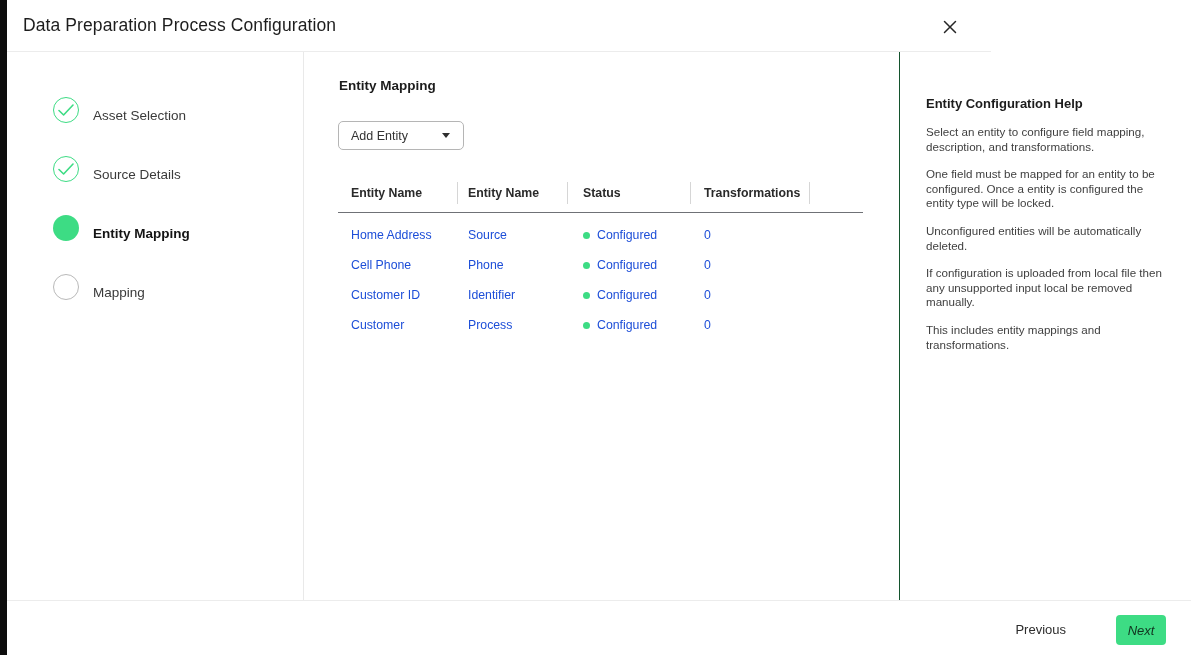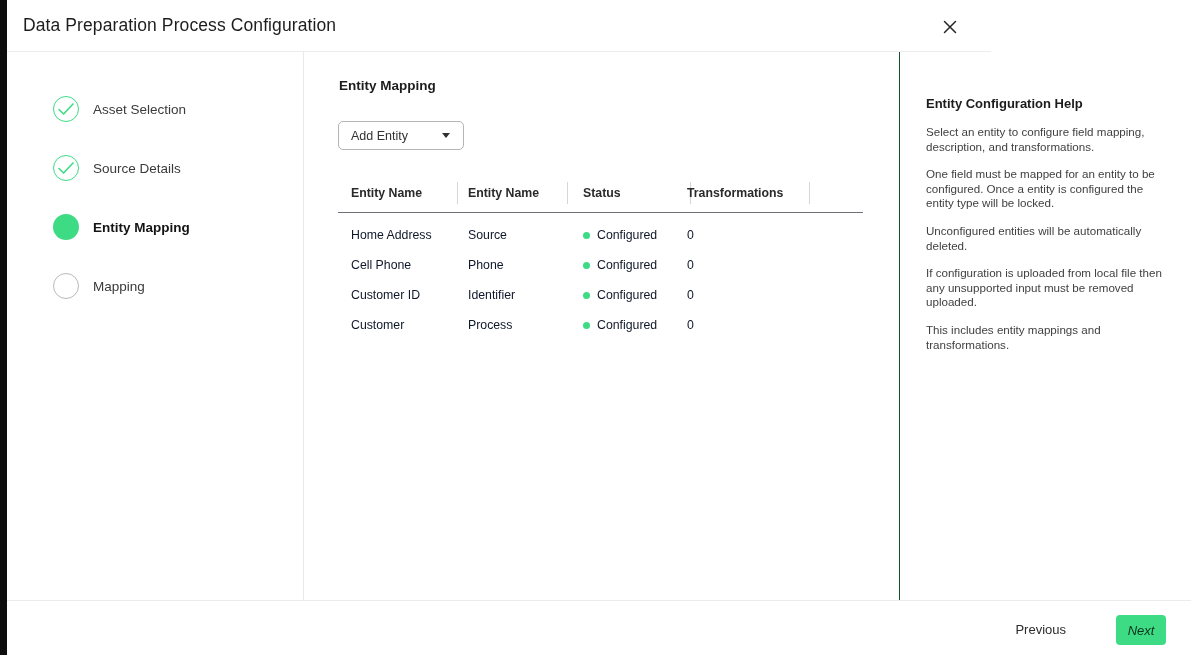--- a/index.html
+++ b/index.html
@@ -71,21 +71,21 @@
     left: 0; top: 52px;
     width: 297px;
     height: 548px;
     border-right: 1px solid #e9e9e9;
     box-sizing: border-box;
   }
   .step {
     position: absolute;
     left: 46px;
     display: flex;
-    align-items: center;
+    align-items: flex-end;
     height: 28px;
     cursor: pointer;
   }
   .step .marker {
     width: 26px; height: 26px;
     border-radius: 50%;
     box-sizing: border-box;
     flex: 0 0 26px;
     display: block;
     position: relative;
@@ -188,40 +188,40 @@
     background: #d6d6d6;
   }
   .trow {
     position: relative;
     height: 30px;
   }
   .td {
     position: absolute;
     top: 7px;
     font-size: 12.3px;
-    color: #0f172a;
+    color: #1d4ed8;
     white-space: nowrap;
   }
   .status-cell {
     display: flex;
     align-items: center;
   }
   .status-dot {
     width: 7px; height: 7px;
     border-radius: 50%;
     background: #3ddc84;
     margin-right: 7px;
     flex: 0 0 7px;
   }
 
   
   .c0 { left: 13px; }
   .c1 { left: 130px; }
   .c2 { left: 245px; }
-  .c3 { left: 349px; }
+  .c3 { left: 366px; }
   .s0 { left: 119px; }
   .s1 { left: 229px; }
   .s2 { left: 352px; }
   .s3 { left: 471px; }
 
   
   #help-panel {
     position: absolute;
     left: 892px; top: 52px;
     width: 292px;
@@ -396,21 +396,21 @@
 
     </div>
   </div>
 
   <div id="help-panel">
     <div id="help-title">Entity Configuration Help</div>
     <div id="help-body">
       <p class="help-para">Select an entity to configure field mapping, description, and transformations.</p>
       <p class="help-para">One field must be mapped for an entity to be configured. Once a entity is configured the entity type will be locked.</p>
       <p class="help-para">Unconfigured entities will be automatically deleted.</p>
-      <p class="help-para">If configuration is uploaded from local file then any unsupported input must be removed uploaded.</p>
+      <p class="help-para">If configuration is uploaded from local file then any unsupported input local be removed manually.</p>
       <p class="help-para">This includes entity mappings and transformations.</p>
     </div>
   </div>
 
   <div id="footer">
     <button id="previous-button">Previous</button>
     <button id="next-button">Next</button>
   </div>
 
 </div>

